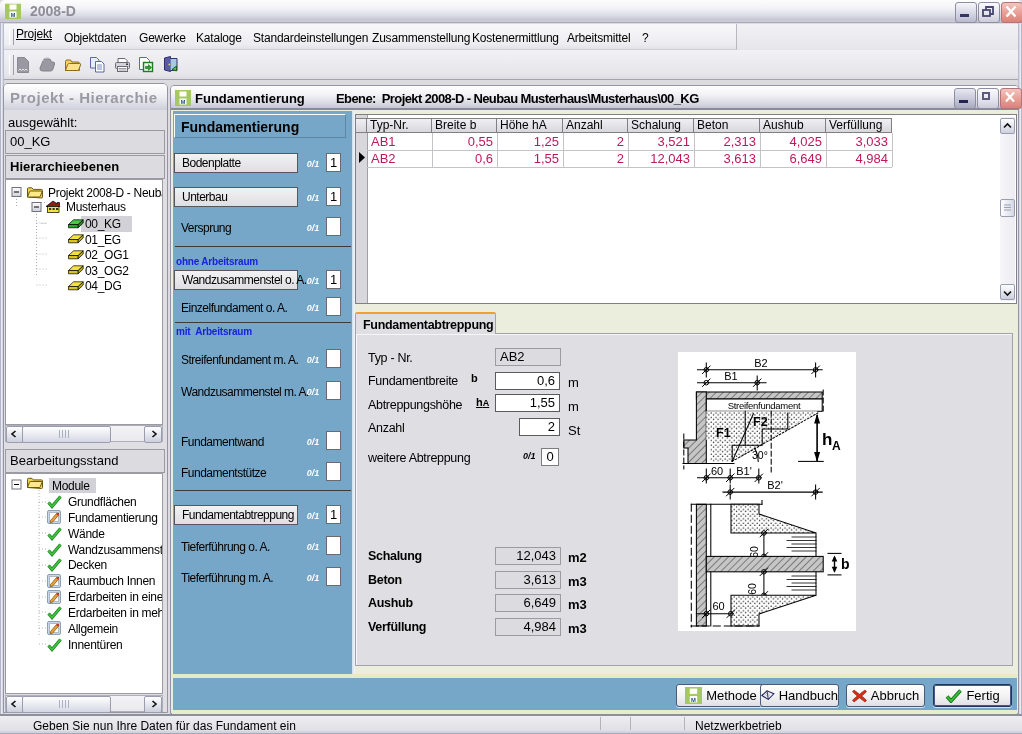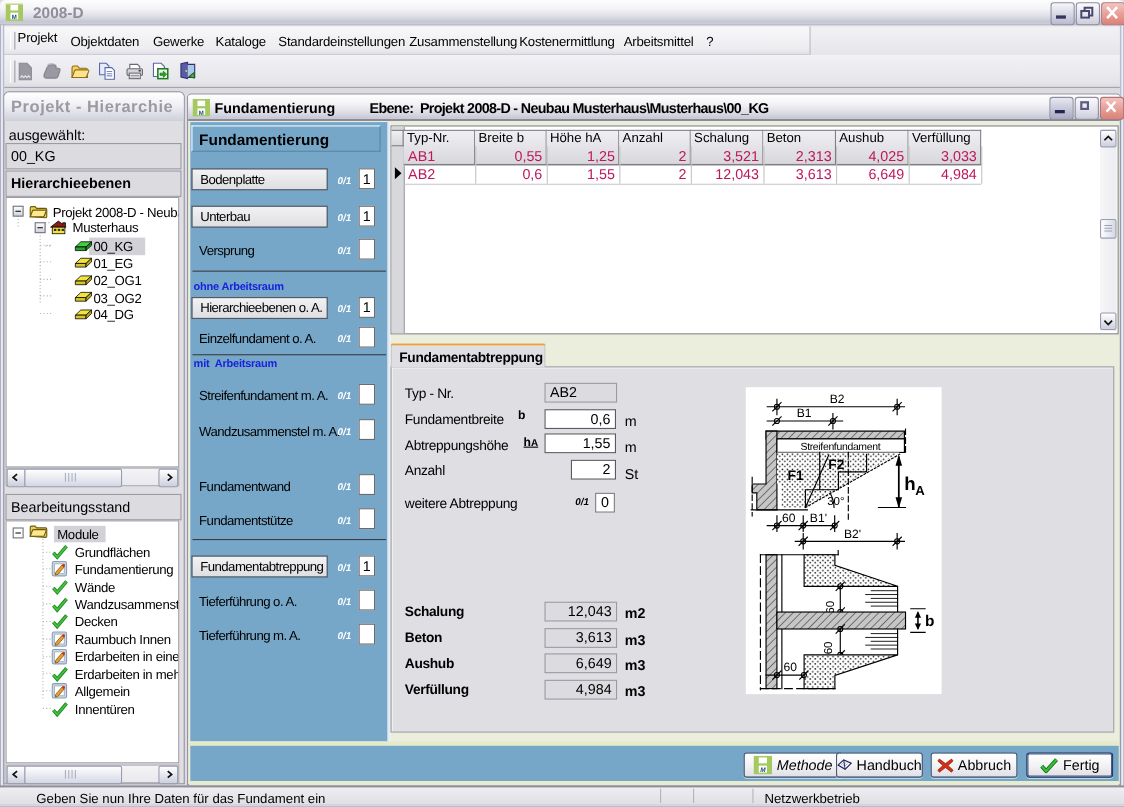--- a/index.html
+++ b/index.html
@@ -17,21 +17,21 @@
   .sbBox{position:absolute;left:326px;width:15px;height:19px;background:#fff;border:1px solid #6a6a6e;
      box-sizing:border-box;font-size:13px;text-align:center;line-height:17px;color:#000;}
   .sbSep{position:absolute;left:175px;width:176px;height:1px;background:#3c3c40;}
   .sbHead{position:absolute;left:176px;font-size:10px;font-weight:bold;letter-spacing:-0.2px;color:#1822dd;}
   .fLbl{position:absolute;left:368px;font-size:12.5px;letter-spacing:-0.3px;color:#000;white-space:nowrap;}
   .fGray{position:absolute;left:495px;width:66px;height:18px;background:#dcdbdf;border:1px solid #9c9ba3;
      box-sizing:border-box;font-size:13px;line-height:16px;padding:0 4px;color:#000;}
   .fWhite{position:absolute;left:495px;width:65px;height:18px;background:#fff;border:1px solid #5a5a60;
      box-sizing:border-box;font-size:13px;line-height:16px;padding:0 4px;color:#000;text-align:right;}
   .fUnit{position:absolute;left:568px;font-size:13px;color:#000;}
-  .gridHead{position:absolute;top:118px;height:32px;background:linear-gradient(180deg,#f0eff3,#d8d7db);
+  .gridHead{position:absolute;top:118px;height:15px;background:linear-gradient(180deg,#f0eff3,#d8d7db);
      border:1px solid #808084;border-left:none;box-sizing:border-box;font-size:12px;color:#000;
      line-height:13px;padding-left:3px;}
   .gCell{position:absolute;font-size:13px;color:#be185d;line-height:17px;}
   .botBtn{position:absolute;top:684px;height:23px;border:1px solid #4a5a78;border-radius:3px;
      background:linear-gradient(180deg,#ffffff,#f2f2f4 55%,#dfdfe5);box-shadow:0 1px 0 #d8e4ee;
      font-size:13px;color:#000;display:flex;align-items:center;justify-content:center;gap:4px;box-sizing:border-box;}
   .treeRow{position:absolute;font-size:12px;letter-spacing:-0.3px;color:#000;white-space:nowrap;}
 </style>
 </head>
 <body>
@@ -70,21 +70,21 @@
 <div class="abs" style="left:1001px;top:2px;width:20px;height:19px;border-radius:3px;border:1px solid #b0747c;
   background:linear-gradient(180deg,#f3c4bd,#e79d94 55%,#db8277);"></div>
 <svg class="abs" style="left:1001px;top:2px" width="20" height="19" viewBox="0 0 20 19">
  <path d="M5.5 4.5 L14.5 14.5 M14.5 4.5 L5.5 14.5" stroke="#fff" stroke-width="2.4"></path>
 </svg>
 
 <div class="abs" style="left:4px;top:24px;width:733px;height:26px;
   background:linear-gradient(180deg,#f8f8fa,#ededf1 80%,#e2e1e7);border-right:1px solid #b8b7bf;border-bottom:1px solid #cfced4;box-sizing:border-box;"></div>
 <div class="abs" style="left:737px;top:24px;width:281px;height:26px;background:linear-gradient(180deg,#f2f2f5,#e6e5ea);"></div>
 <div class="abs" style="left:9px;top:29px;width:3px;height:16px;border-left:1px solid #fff;border-right:1px solid #9d9da5;"></div>
-<div class="tx" style="left:16px;top:28px;font-size:12px;letter-spacing:-0.2px;">Projekt</div>
+<div class="tx" style="left:16px;top:28px;font-size:12px;letter-spacing:-0.2px;text-decoration:underline;">Projekt</div>
 <div class="tx" style="left:64px;top:32px;font-size:12px;letter-spacing:-0.2px;">Objektdaten</div>
 <div class="tx" style="left:139px;top:32px;font-size:12px;letter-spacing:-0.2px;">Gewerke</div>
 <div class="tx" style="left:196px;top:32px;font-size:12px;letter-spacing:-0.2px;">Kataloge</div>
 <div class="tx" style="left:253px;top:32px;font-size:12px;letter-spacing:-0.2px;">Standardeinstellungen</div>
 <div class="tx" style="left:372px;top:32px;font-size:12px;letter-spacing:-0.2px;">Zusammenstellung</div>
 <div class="tx" style="left:472px;top:32px;font-size:12px;letter-spacing:-0.2px;">Kostenermittlung</div>
 <div class="tx" style="left:567px;top:32px;font-size:12px;letter-spacing:-0.2px;">Arbeitsmittel</div>
 <div class="tx" style="left:642px;top:32px;font-size:12px;letter-spacing:-0.2px;">?</div>
 
 <div class="abs" style="left:4px;top:50px;width:1014px;height:30px;
@@ -344,21 +344,21 @@
 <div class="sb01" style="top:159px;">0/1</div>
 <div class="sbBox" style="top:153px;">1</div>
 <div class="sbBtn" style="top:187px;">Unterbau</div>
 <div class="sb01" style="top:193px;">0/1</div>
 <div class="sbBox" style="top:187px;">1</div>
 <div class="sbLbl" style="top:221px;">Versprung</div>
 <div class="sb01" style="top:223px;">0/1</div>
 <div class="sbBox" style="top:217px;"></div>
 <div class="sbSep" style="top:246px;"></div>
 <div class="sbHead" style="top:256px;">ohne Arbeitsraum</div>
-<div class="sbBtn" style="top:270px;">Hierarchieebenen o. A.</div>
+<div class="sbBtn" style="top:270px;">Wandzusammenstel o. A.</div>
 <div class="sb01" style="top:276px;">0/1</div>
 <div class="sbBox" style="top:270px;">1</div>
 <div class="sbLbl" style="top:301px;">Einzelfundament o. A.</div>
 <div class="sb01" style="top:303px;">0/1</div>
 <div class="sbBox" style="top:297px;"></div>
 <div class="sbSep" style="top:322px;"></div>
 <div class="sbHead" style="top:326px;">mit&nbsp; Arbeitsraum</div>
 <div class="sbLbl" style="top:353px;">Streifenfundament m. A.</div>
 <div class="sb01" style="top:355px;">0/1</div>
 <div class="sbBox" style="top:349px;"></div>
@@ -587,21 +587,21 @@
 <line x1="18.4" y1="261.7" x2="53.2" y2="261.7" stroke="#000" stroke-width="1.05"></line>
 <use href="#tick" x="28.3" y="261.7"></use>
       <use href="#tick" x="52.8" y="261.7"></use>
 <text x="40.5" y="258" font-size="11" text-anchor="middle" font-family="Liberation Sans">60</text>
 </g>
 </svg>
 
 <div class="abs" style="left:172px;top:674px;width:845px;height:4px;background:#e3ebc9;"></div>
 <div class="abs" style="left:172px;top:710px;width:845px;height:4px;background:#e6ecd0;"></div>
 <div class="abs" style="left:173px;top:678px;width:844px;height:32px;background:#76a7c8;"></div>
-<div class="botBtn" style="left:676px;width:90px;font-style:italic;">
+<div class="botBtn" style="left:676px;width:90px;">
   <svg width="17" height="17" viewBox="0 0 16 16">
       <rect width="16" height="16" fill="#a6c860"></rect>
       <rect x="4.5" y="1.5" width="7" height="5" fill="#fff"></rect>
       <rect x="4.5" y="8.5" width="7" height="6" fill="#fff"></rect>
       <text x="8" y="14" font-size="5.5" font-weight="bold" fill="#1c4f7c" text-anchor="middle" font-family="Liberation Sans">M</text>
     </svg>
   <span>Methode</span>
   </div>
 <div class="botBtn" style="left:760px;width:79px;">
   <svg width="18" height="15" viewBox="0 0 16 14">

